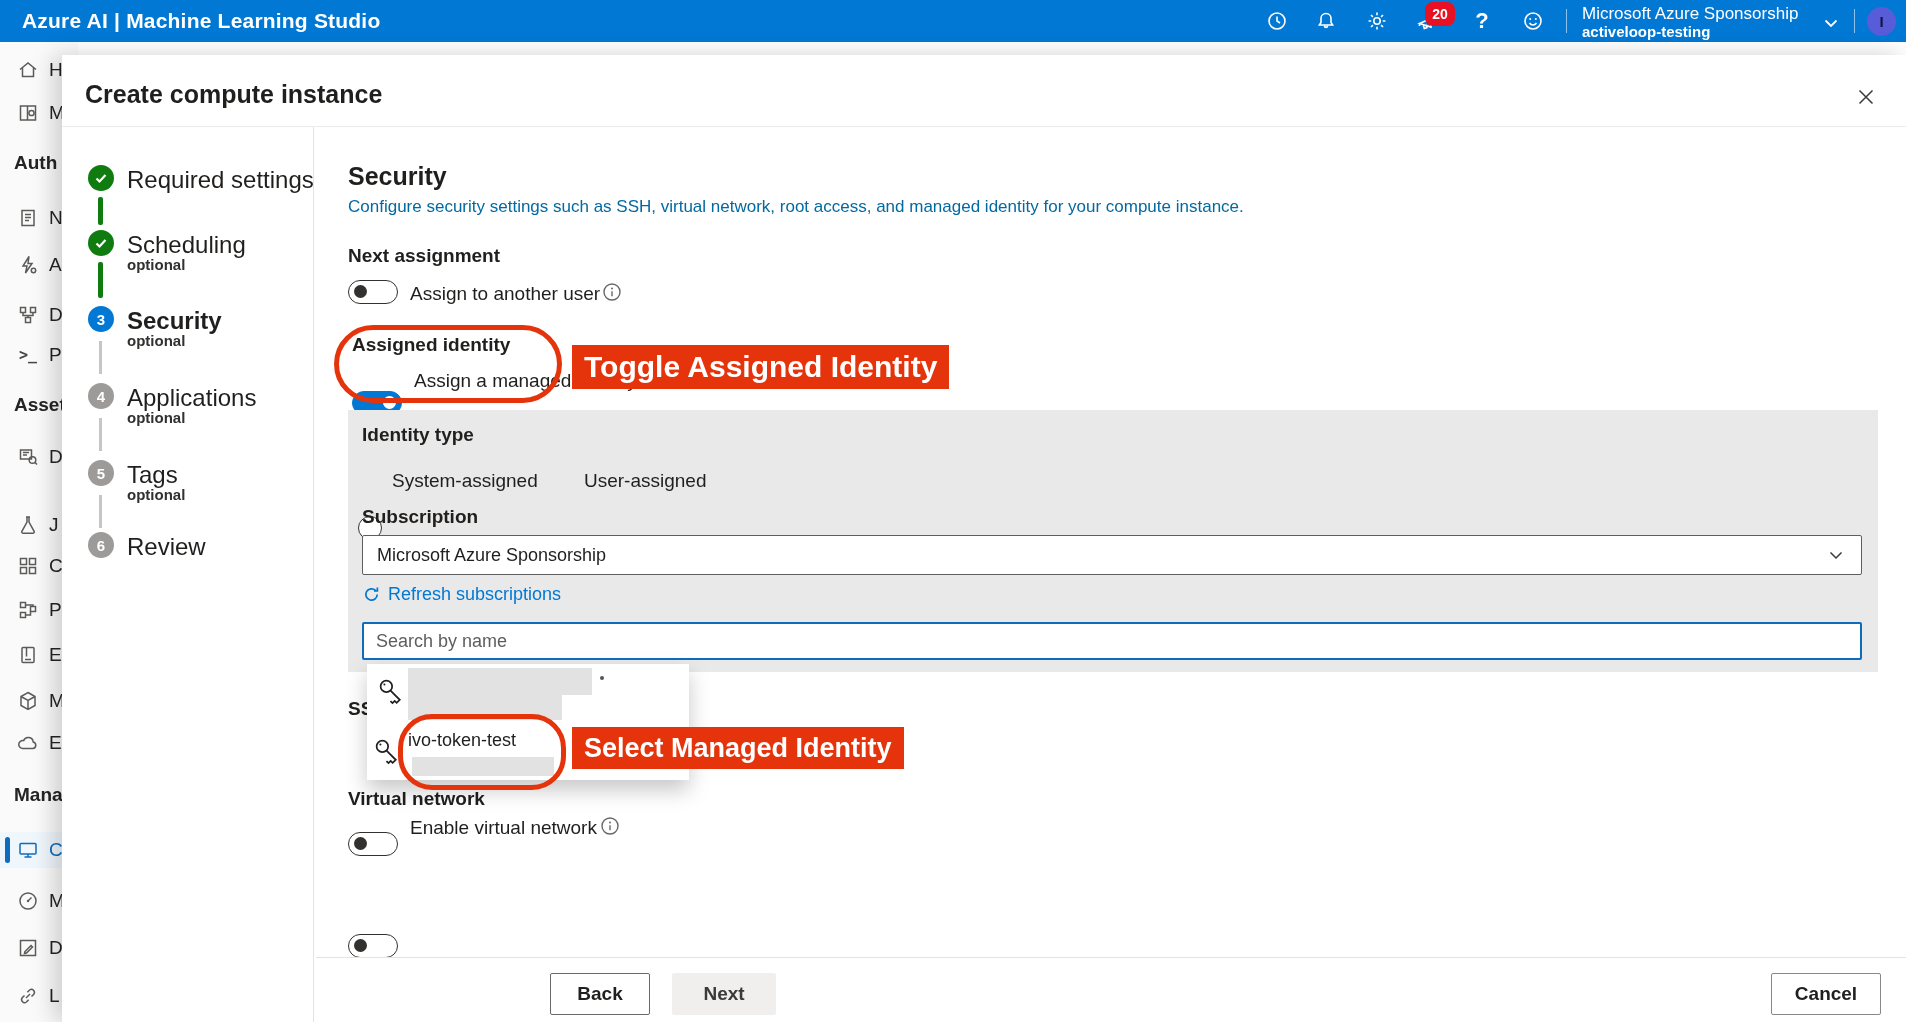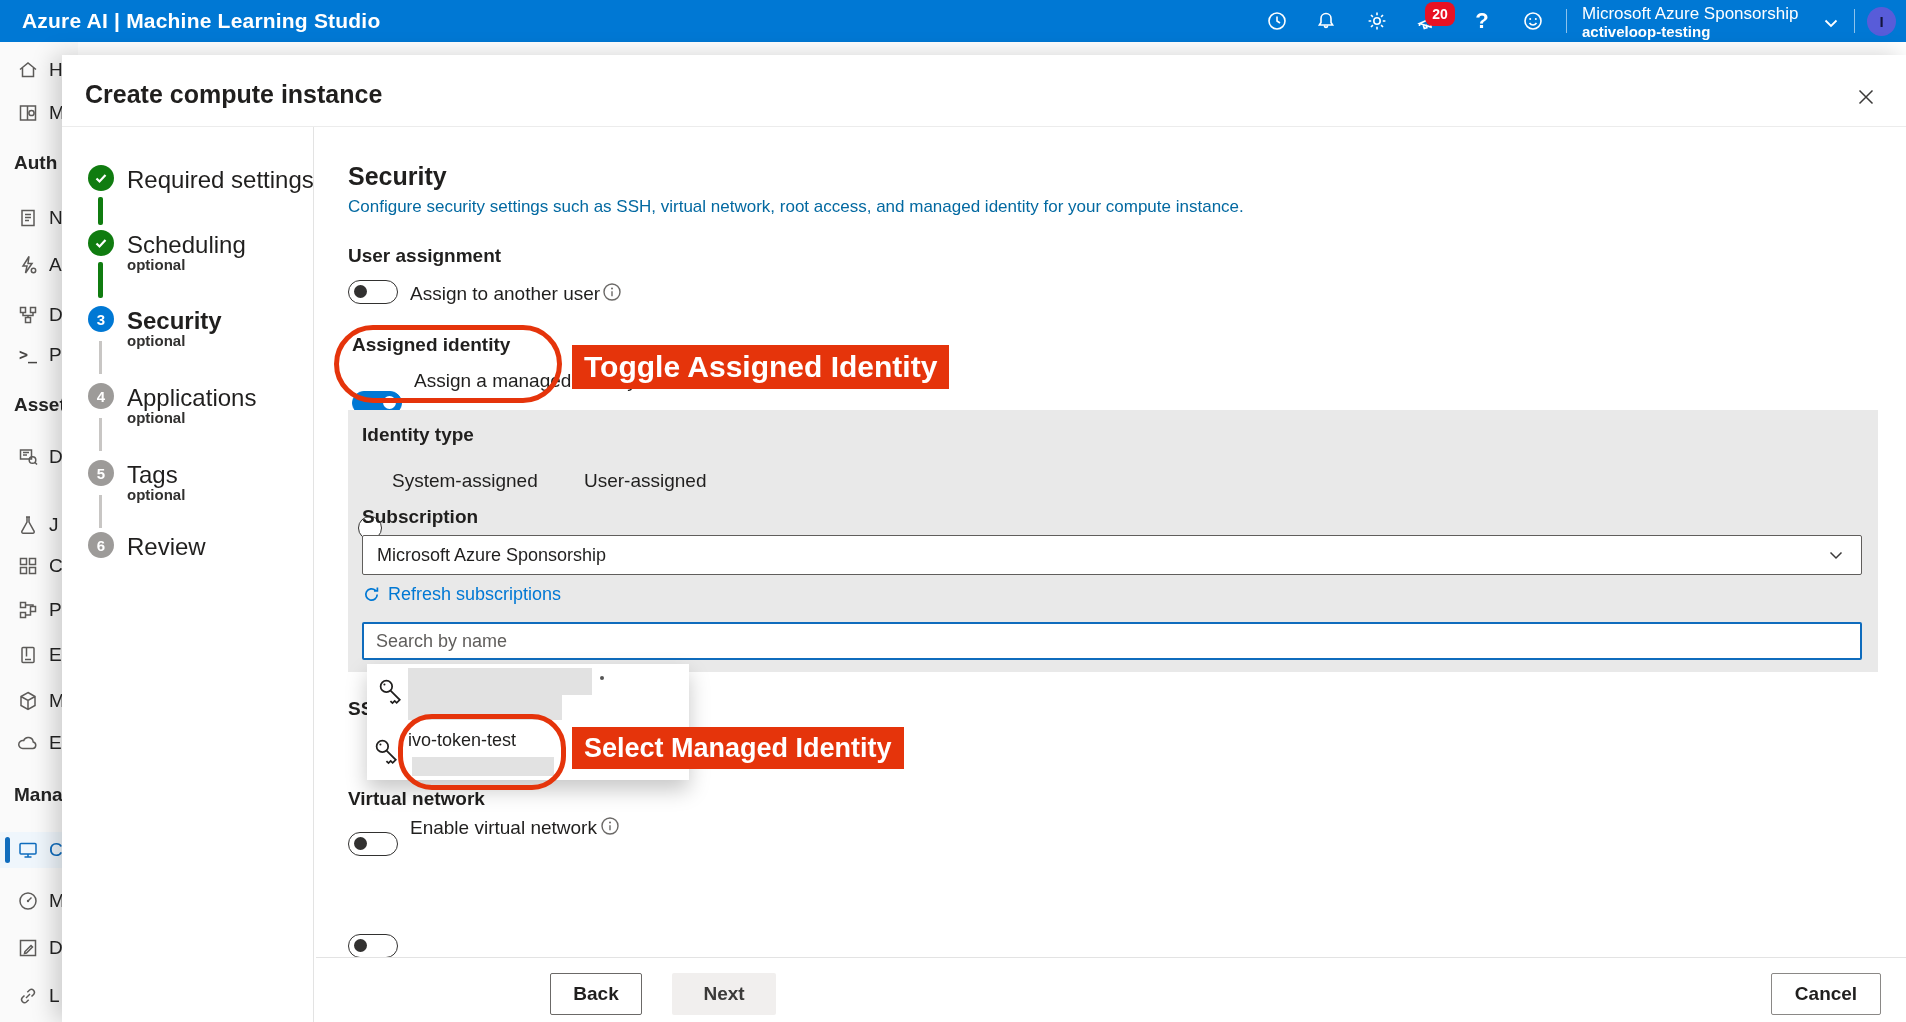--- a/index.html
+++ b/index.html
@@ -345,21 +345,21 @@
   <div class="abs step-label" style="left:127px;top:461px">Tags</div>
   <div class="abs step-sub" style="left:127px;top:486px">optional</div>
   <div class="abs conn-gray" style="left:99px;top:495px;height:33px"></div>
 
   <div class="abs step-circle sc-todo" style="left:88px;top:532px">6</div>
   <div class="abs step-label" style="left:127px;top:533px">Review</div>
 
   <div class="abs h-sec" style="left:348px;top:162px">Security</div>
   <div class="abs desc" style="left:348px;top:197px">Configure security settings such as SSH, virtual network, root access, and managed identity for your compute instance.</div>
 
-  <div class="abs lbl" style="left:348px;top:245px">User assignment</div>
+  <div class="abs lbl" style="left:348px;top:245px">Next assignment</div>
   <div class="abs toggle" style="left:348px;top:280px">
       <span class="knob"></span>
     </div>
   <div class="abs ctl-lbl" style="left:410px;top:283px">Assign to another user</div>
   <div class="abs info ic" style="left:602px;top:282px">
     <svg width="20" height="20" viewBox="0 0 20 20" fill="none" stroke="#6b6967" stroke-width="1.4">
         <circle cx="10" cy="10" r="8"></circle>
         <path d="M10 9.2v5"></path>
         <circle cx="10" cy="6.4" r="1" fill="#6b6967" stroke="none"></circle>
       </svg>
@@ -444,17 +444,17 @@
     <div class="dd-item-txt" style="position:absolute;left:41px;top:66px">ivo-token-test</div>
     <div class="graybar" style="left:45px;top:93px;width:142px;height:19px"></div>
   </div>
 
   <div class="abs oval" style="left:334px;top:325px;width:228px;height:78px"></div>
   <div class="abs redbox" style="left:572px;top:345px;height:44px;font-size:30px">Toggle Assigned Identity</div>
   <div class="abs oval" style="left:398px;top:714px;width:168px;height:76px;border-radius:34px"></div>
   <div class="abs redbox" style="left:572px;top:727px;height:42px;font-size:27px">Select Managed Identity</div>
 
   <div class="abs ftr-line"></div>
-  <div class="abs btn btn-back" style="left:550px;top:973px;width:92px">Back</div>
+  <div class="abs btn btn-back" style="left:550px;top:973px;width:100px">Back</div>
   <div class="abs btn btn-next" style="left:672px;top:973px;width:104px">Next</div>
   <div class="abs btn btn-cancel" style="left:1771px;top:973px;width:110px">Cancel</div>
 
 </div>
 
 </body></html>

